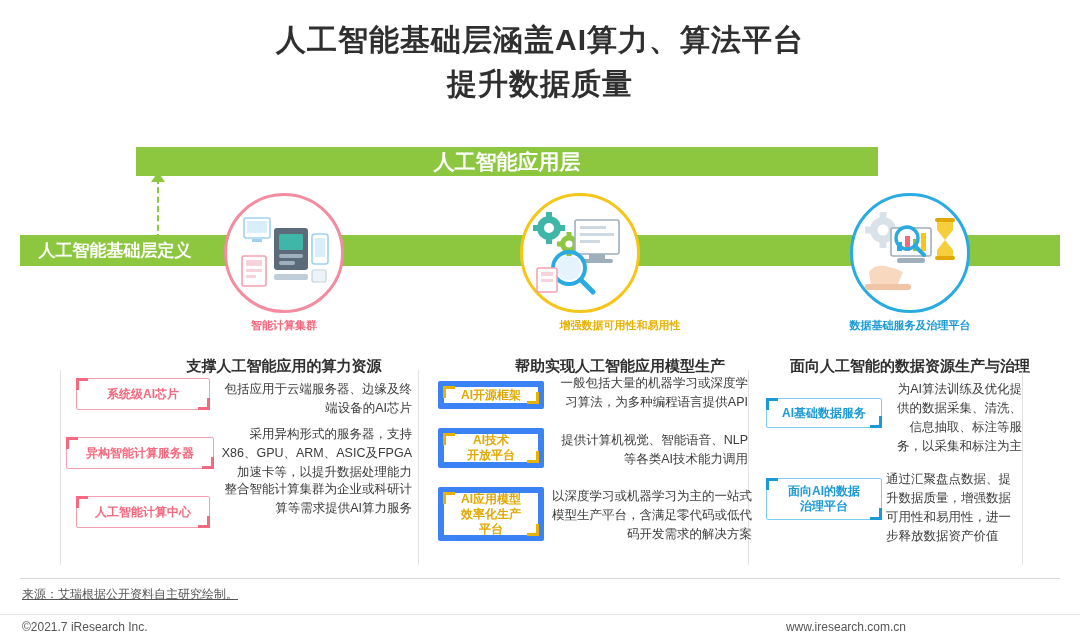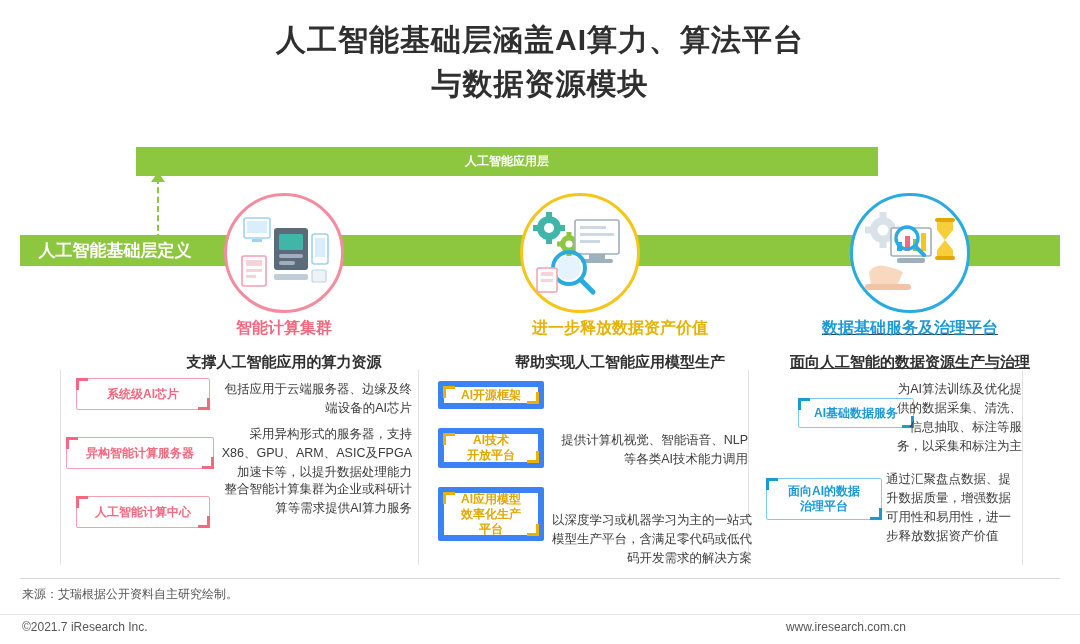--- a/index.html
+++ b/index.html
@@ -40,21 +40,21 @@
     position: absolute;
     left: 136px;
     top: 147px;
     width: 742px;
     height: 29px;
     background: #8dc63f;
     display: flex;
     align-items: center;
     justify-content: center;
     color: #ffffff;
-    font-size: 12px;
+    font-size: 21px;
     font-weight: bold;
   }
 
   
   .up-arrow {
     position: absolute;
     left: 157px;
     top: 178px;
     width: 2px;
     height: 62px;
@@ -122,34 +122,34 @@
   .circle-3 { left: 850px; top: 193px; border: 3px solid #29abe2; }
 
   .circle svg { display: block; }
 
   
   .col-head {
     position: absolute;
     text-align: center;
   }
   .col-head .h1 {
-    font-size: 16px;
-    font-weight: bold;
-    margin-bottom: 14px;
+    font-size: 11px;
+    font-weight: bold;
+    margin-bottom: 24px;
   }
   .col-head .h2 {
     font-size: 15px;
     font-weight: bold;
     color: #2f2f2f;
   }
   .col-1-head { left: 94px; top: 318px; width: 380px; }
   .col-1-head .h1 { color: #f4697f; }
   .col-2-head { left: 410px; top: 318px; width: 420px; }
   .col-2-head .h1 { color: #e8b200; }
-  .col-3-head { left: 740px; top: 318px; width: 340px; text-decoration: underline; }
+  .col-3-head { left: 740px; top: 318px; width: 340px; }
   .col-3-head .h1 { color: #1b9ad6; }
 
   
   .divider {
     position: absolute;
     top: 370px;
     width: 1px;
     height: 195px;
     background: #e2e2e2;
   }
@@ -209,20 +209,21 @@
     width: 1040px;
     height: 1px;
     background: #d8d8d8;
   }
   .source {
     position: absolute;
     left: 22px;
     top: 586px;
     font-size: 12px;
     color: #555555;
+    text-decoration: underline;
   }
   .footer-bar {
     position: absolute;
     left: 0;
     top: 614px;
     width: 1080px;
     height: 30px;
     background: #ffffff;
     border-top: 1px solid #e6e6e6;
   }
@@ -241,21 +242,21 @@
     color: #555555;
   }
 </style>
 </head>
 <body>
 
 <div class="page">
 
   <div class="title">
     <div>人工智能基础层涵盖AI算力、算法平台</div>
-    <div>与数据资源模块</div>
+    <div>提升数据质量</div>
   </div>
 
   <div class="app-layer-bar">
     <span>人工智能应用层</span>
   </div>
 
   <div class="up-arrow-head"></div>
   <div class="up-arrow"></div>
 
   <div class="base-band"></div>
@@ -341,21 +342,21 @@
       <path d="M8 62 q6 -8 16 -6 t18 6 l-6 14 h-26 z" fill="#f8d9c0"></path>
       <rect x="4" y="74" width="46" height="6" rx="3" fill="#f0c4a4"></rect>
     </svg>
   </div>
 
   <div class="col-head col-1-head">
     <div class="h1">智能计算集群</div>
     <div class="h2">支撑人工智能应用的算力资源</div>
   </div>
   <div class="col-head col-2-head">
-    <div class="h1">进一步释放数据资产价值</div>
+    <div class="h1">增强数据可用性和易用性</div>
     <div class="h2">帮助实现人工智能应用模型生产</div>
   </div>
   <div class="col-head col-3-head">
     <div class="h1">数据基础服务及治理平台</div>
     <div class="h2">面向人工智能的数据资源生产与治理</div>
   </div>
 
   <div class="divider divider-a"></div>
   <div class="divider divider-b"></div>
   <div class="divider divider-c"></div>
@@ -380,39 +381,40 @@
     <span class="corner-br"></span>
     <span>人工智能计算中心</span>
   </div>
   <div class="desc" style="left:216px; top:480px; width:196px;">整合智能计算集群为企业或科研计算等需求提供AI算力服务</div>
 
   <div class="tag yellow" style="left:438px; top:381px; width:106px; height:28px;">
     <span class="corner-tl"></span>
     <span class="corner-br"></span>
     <span>AI开源框架</span>
   </div>
+  <div class="desc" style="left:552px; top:374px; width:196px;">一般包括大量的机器学习或深度学习算法，为多种编程语言提供API</div>
 
   <div class="tag yellow" style="left:438px; top:428px; width:106px; height:40px; white-space:pre-line;">
     <span class="corner-tl"></span>
     <span class="corner-br"></span>
     <span>AI技术
 开放平台</span>
   </div>
   <div class="desc" style="left:552px; top:431px; width:196px;">提供计算机视觉、智能语音、NLP等各类AI技术能力调用</div>
 
   <div class="tag yellow" style="left:438px; top:487px; width:106px; height:54px; white-space:pre-line;">
     <span class="corner-tl"></span>
     <span class="corner-br"></span>
     <span>AI应用模型
 效率化生产
 平台</span>
   </div>
-  <div class="desc" style="left:552px; top:511px; width:200px;">以深度学习或机器学习为主的一站式模型生产平台，含满足零代码或低代码开发需求的解决方案</div>
-
-  <div class="tag blue" style="left:766px; top:398px; width:116px; height:30px;margin-left:32px;">
+  <div class="desc" style="left:552px; top:487px; width:200px;">以深度学习或机器学习为主的一站式模型生产平台，含满足零代码或低代码开发需求的解决方案</div>
+
+  <div class="tag blue" style="left:766px; top:398px; width:116px; height:30px;">
     <span class="corner-tl"></span>
     <span class="corner-br"></span>
     <span>AI基础数据服务</span>
   </div>
   <div class="desc" style="left:886px; top:380px; width:136px; text-align:right;">为AI算法训练及优化提供的数据采集、清洗、信息抽取、标注等服务，以采集和标注为主</div>
 
   <div class="tag blue" style="left:766px; top:478px; width:116px; height:42px; white-space:pre-line;">
     <span class="corner-tl"></span>
     <span class="corner-br"></span>
     <span>面向AI的数据

